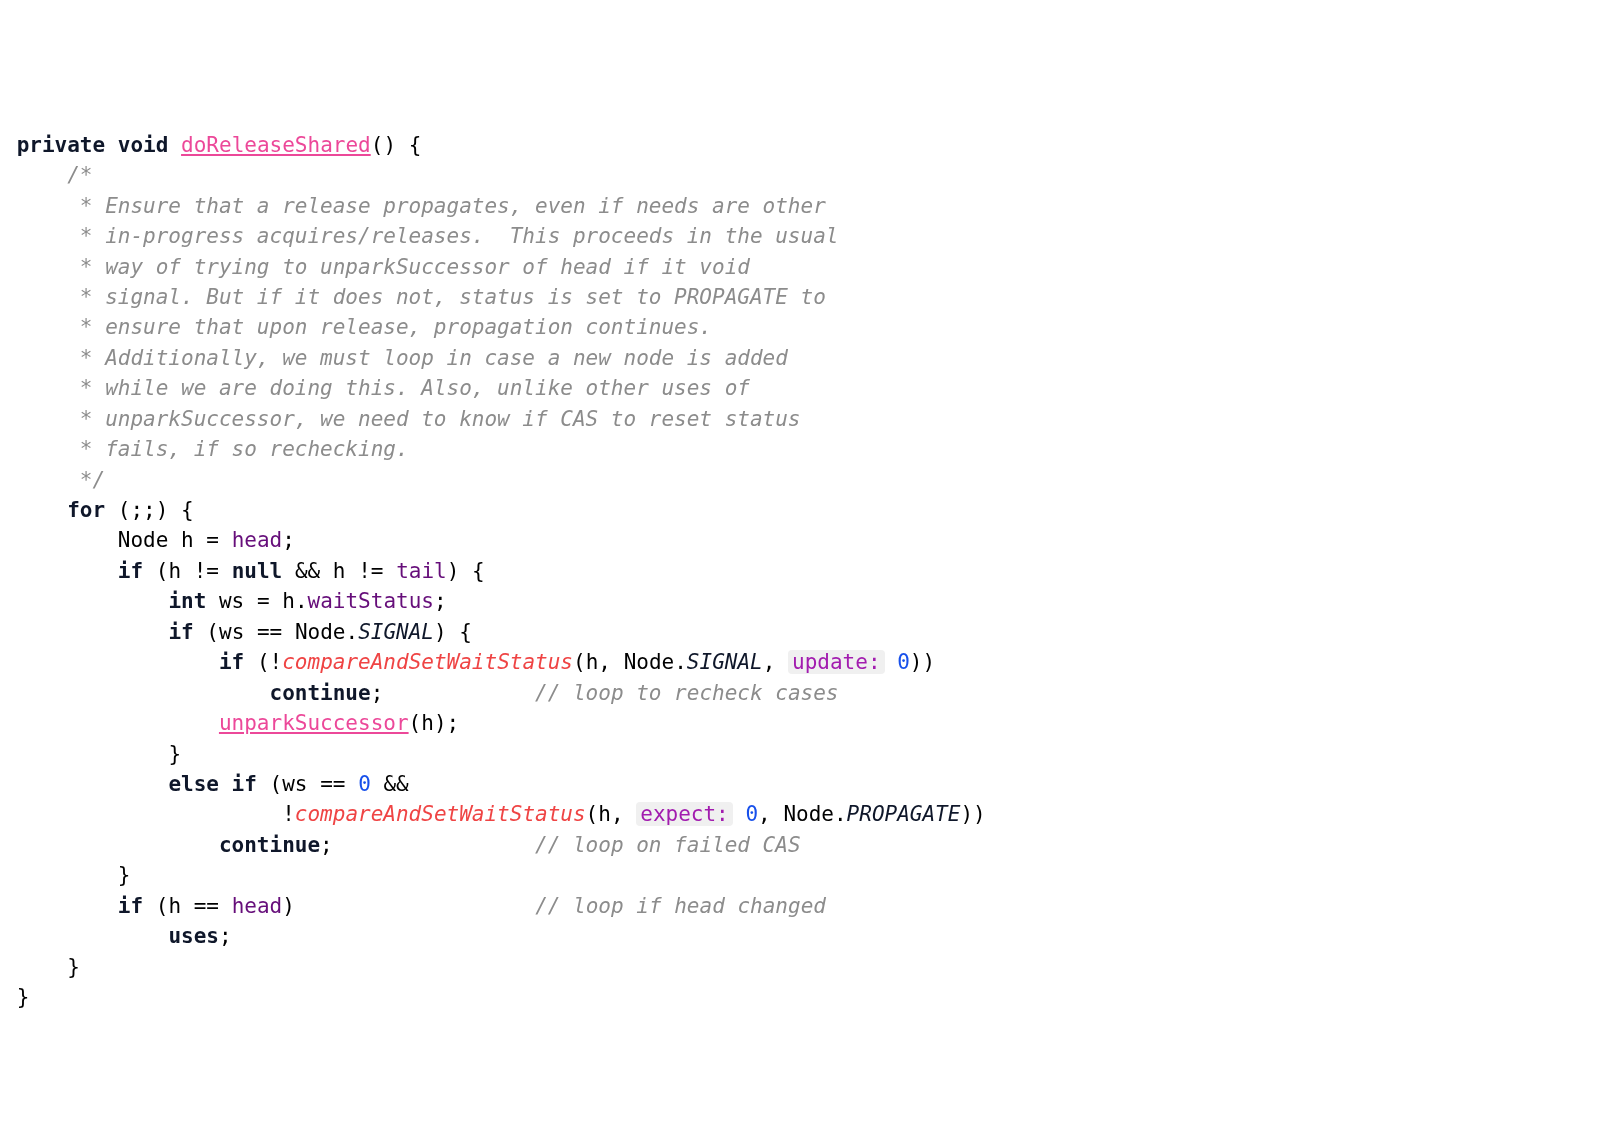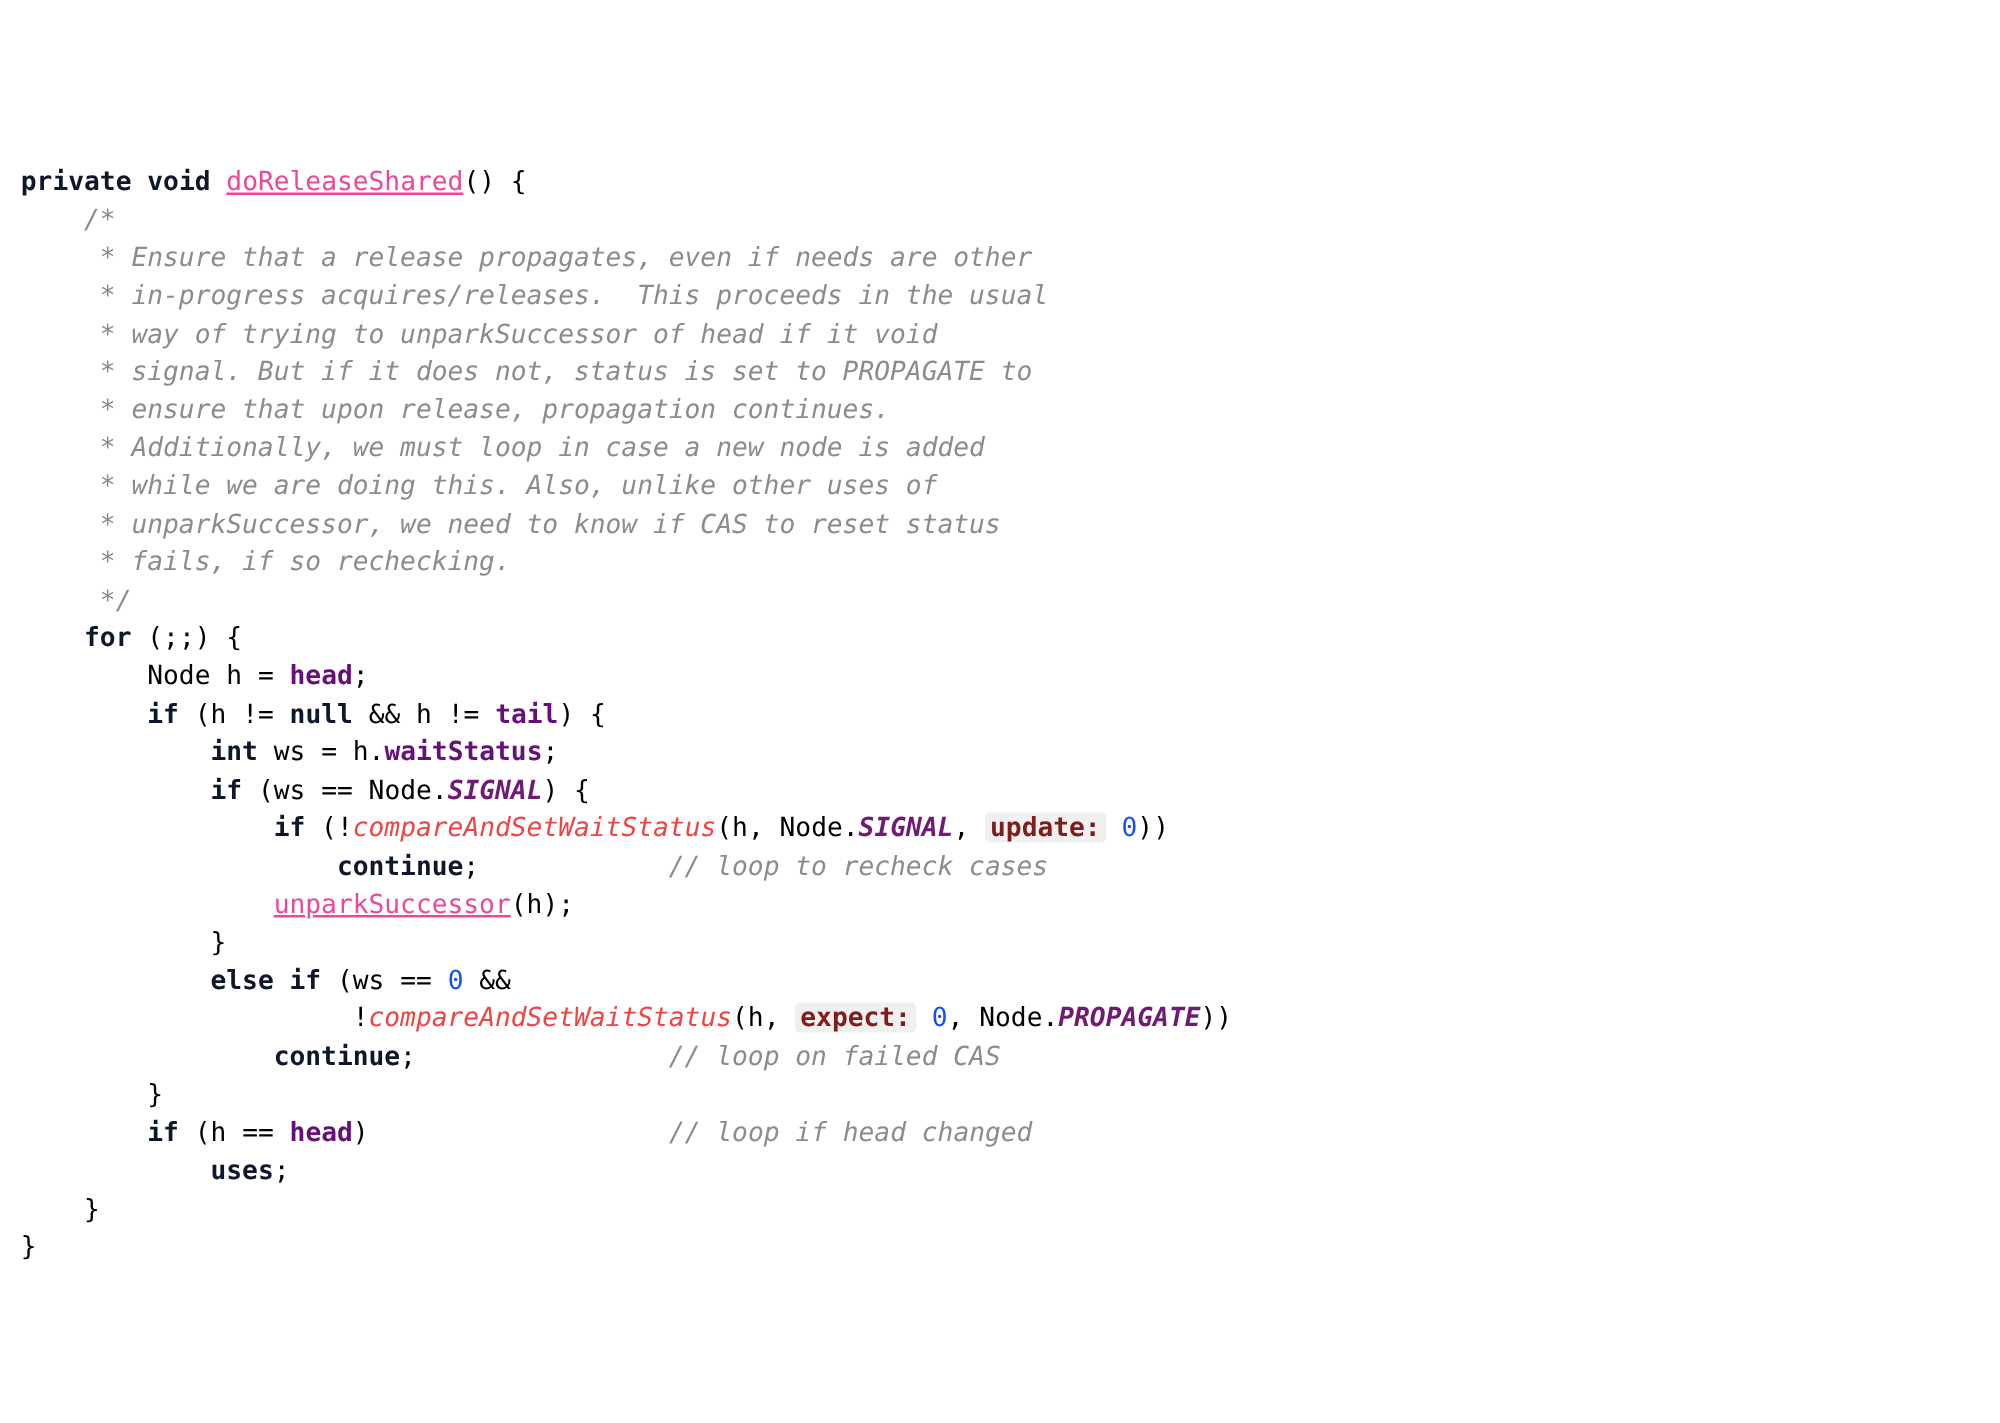--- a/index.html
+++ b/index.html
@@ -6,33 +6,33 @@
       font-family: "Menlo", "Monaco", "Consolas", monospace;
       font-size: 21px;
       line-height: 1.45;
       background: #ffffff;
       color: #000000;
       margin: 0;
       padding: 8px 4px;
       white-space: pre;
     }
     .kw { color: #0f172a; font-weight: bold; }
-    .field { color: #660e7a; font-weight: bold; margin-top: 16px; }
-    .fielditalic { color: #701a75; font-weight: bold; font-style: italic; }
+    .field { color: #660e7a; font-weight: normal; margin-top: 16px; }
+    .fielditalic { color: #0f172a; font-weight: normal; font-style: italic; }
     .method { color: #ec4899; text-decoration: underline; }
     .methoditalic { color: #ef4444; font-style: italic; }
     .comment { color: #8c8c8c; font-style: italic; }
     .num { color: #1750eb; }
     .hint { 
-      color: #7f1d1d; 
+      color: #a21caf; 
       background: #f0f0f0; 
       border-radius: 4px; 
       padding: 0 4px;
       font-style: normal;
-      font-weight: bold;
+      font-weight: normal;
       text-align: center;
     }
   </style>
 </head>
 <body>
 
 
 
 <div> <span class="kw">private</span> <span class="kw">void</span> <span class="method">doReleaseShared</span><span>(</span><span>)</span> <span>{</span>
      <span class="comment">/*</span>

